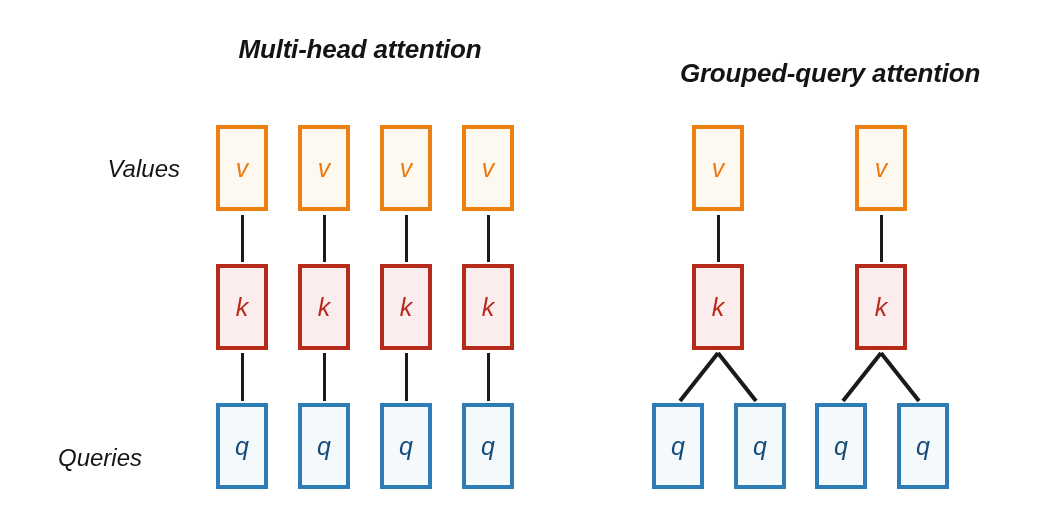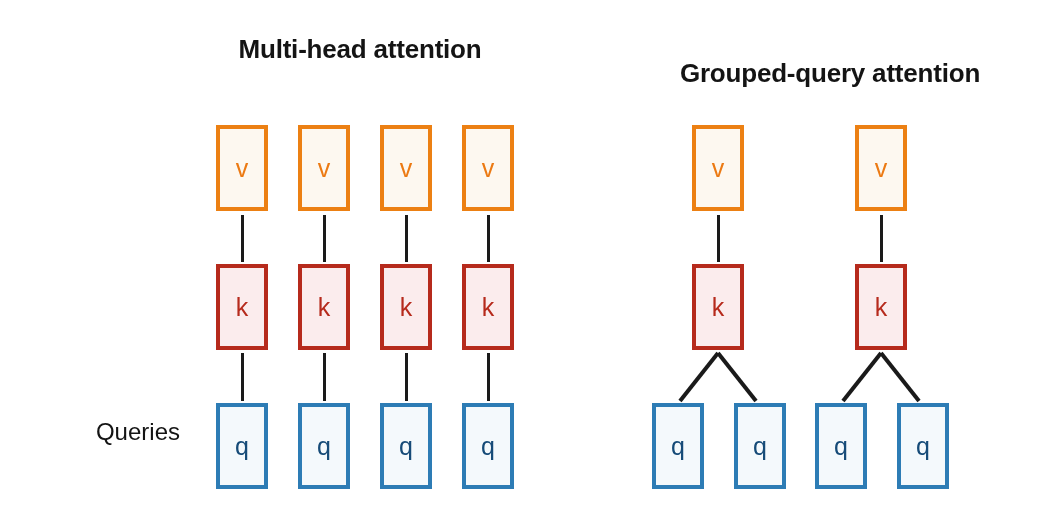--- a/index.html
+++ b/index.html
@@ -11,20 +11,21 @@
   body {
     font-family: "Liberation Sans", sans-serif;
     -webkit-font-smoothing: antialiased;
   }
   #stage {
     position: relative;
     width: 1046px;
     height: 520px;
     background: #ffffff;
     overflow: hidden;
+    font-style: italic;
   }
 
   
   .panel-title {
     position: absolute;
     font-size: 26px;
     font-weight: bold;
     color: #141414;
     letter-spacing: -0.2px;
     white-space: nowrap;
@@ -39,21 +40,21 @@
     font-size: 24px;
     font-weight: normal;
     color: #141414;
     text-align: right;
     white-space: nowrap;
     width: 160px;
     left: 20px;
   }
   #label-values  { top: 155px; }
   #label-keys    { top: 293px; }
-  #label-queries { top: 418px; }
+  #label-queries { top: 444px; text-align: center; }
 
   
   .cell {
     position: absolute;
     width: 52px;
     height: 86px;
     box-sizing: border-box;
     border-width: 4px;
     border-style: solid;
     display: flex;
@@ -107,20 +108,21 @@
 </style>
 </head>
 <body>
 
 <div id="stage">
 
   <div class="panel-title" id="title-mha">Multi-head attention</div>
 
   <div class="panel-title" id="title-gqa">Grouped-query attention</div>
 
+  <div class="row-label" id="label-values">Values</div>
 
 
   <div class="row-label" id="label-queries">Queries</div>
 
   <div class="cell v" style="left:216px">v</div>
   <div class="cell v" style="left:298px">v</div>
   <div class="cell v" style="left:380px">v</div>
   <div class="cell v" style="left:462px">v</div>
 
   <div class="connector vk" style="left:241px"></div>

